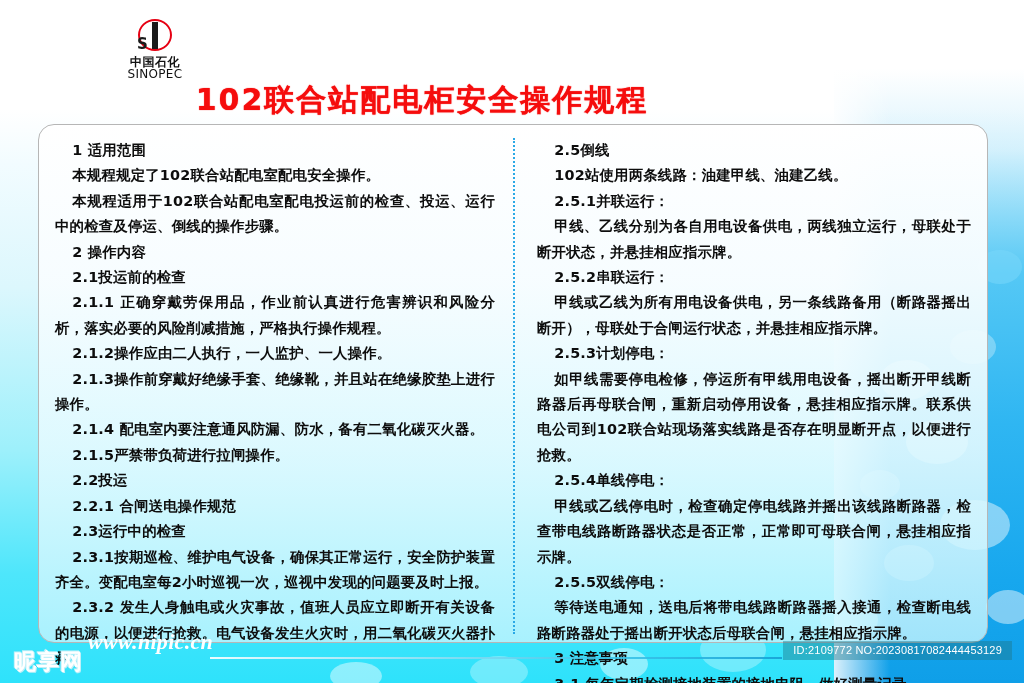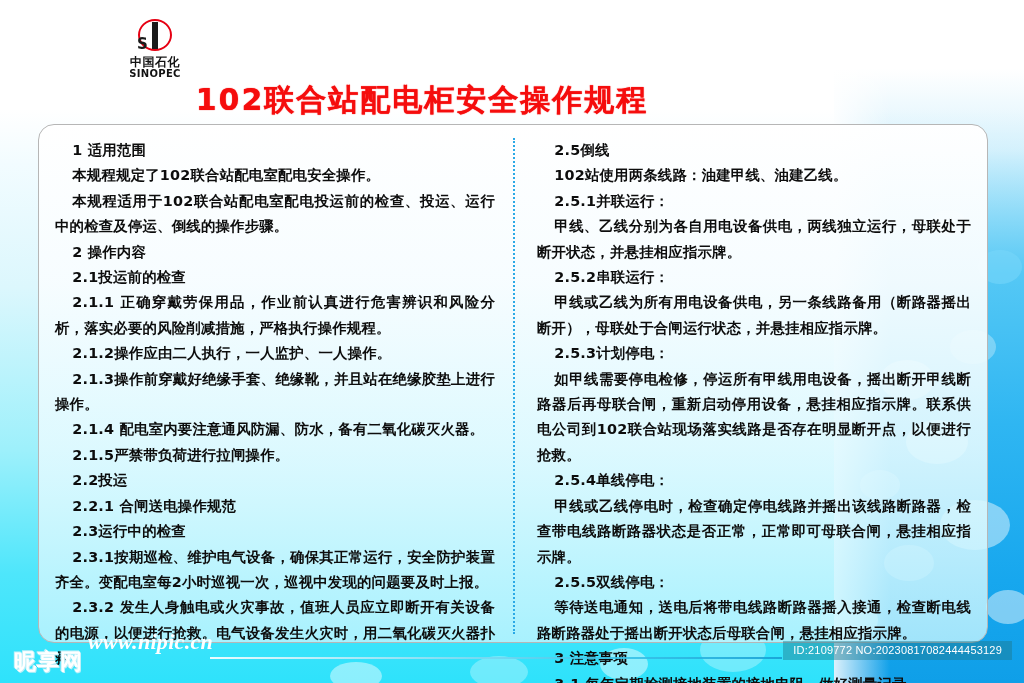--- a/index.html
+++ b/index.html
@@ -92,21 +92,21 @@
     color: #1a1a1a; font-size: 15px; font-weight: bold;
     font-family: "DejaVu Sans", sans-serif; line-height: 18px;
     letter-spacing: -1px;
   }
   .logo-cn {
     font-size: 12px; font-weight: bold; color: #111; line-height: 11px;
     margin-top: 17px; letter-spacing: .5px;
     font-family: Liberation Mono, monospace;
   }
   .logo-en {
-    font-size: 10px; font-weight: bold; color: #111; line-height: 10px;
+    font-size: 12px; font-weight: normal; color: #111; line-height: 10px;
     letter-spacing: .3px;
     font-family: "DejaVu Sans","Liberation Sans", sans-serif;
   }
 
   
   .main-title {
     position: absolute; left: 0; top: 80px; width: 844px;
     text-align: center;
     color: #f50d0d; font-size: 30px; font-weight: bold;
     letter-spacing: 2px;

